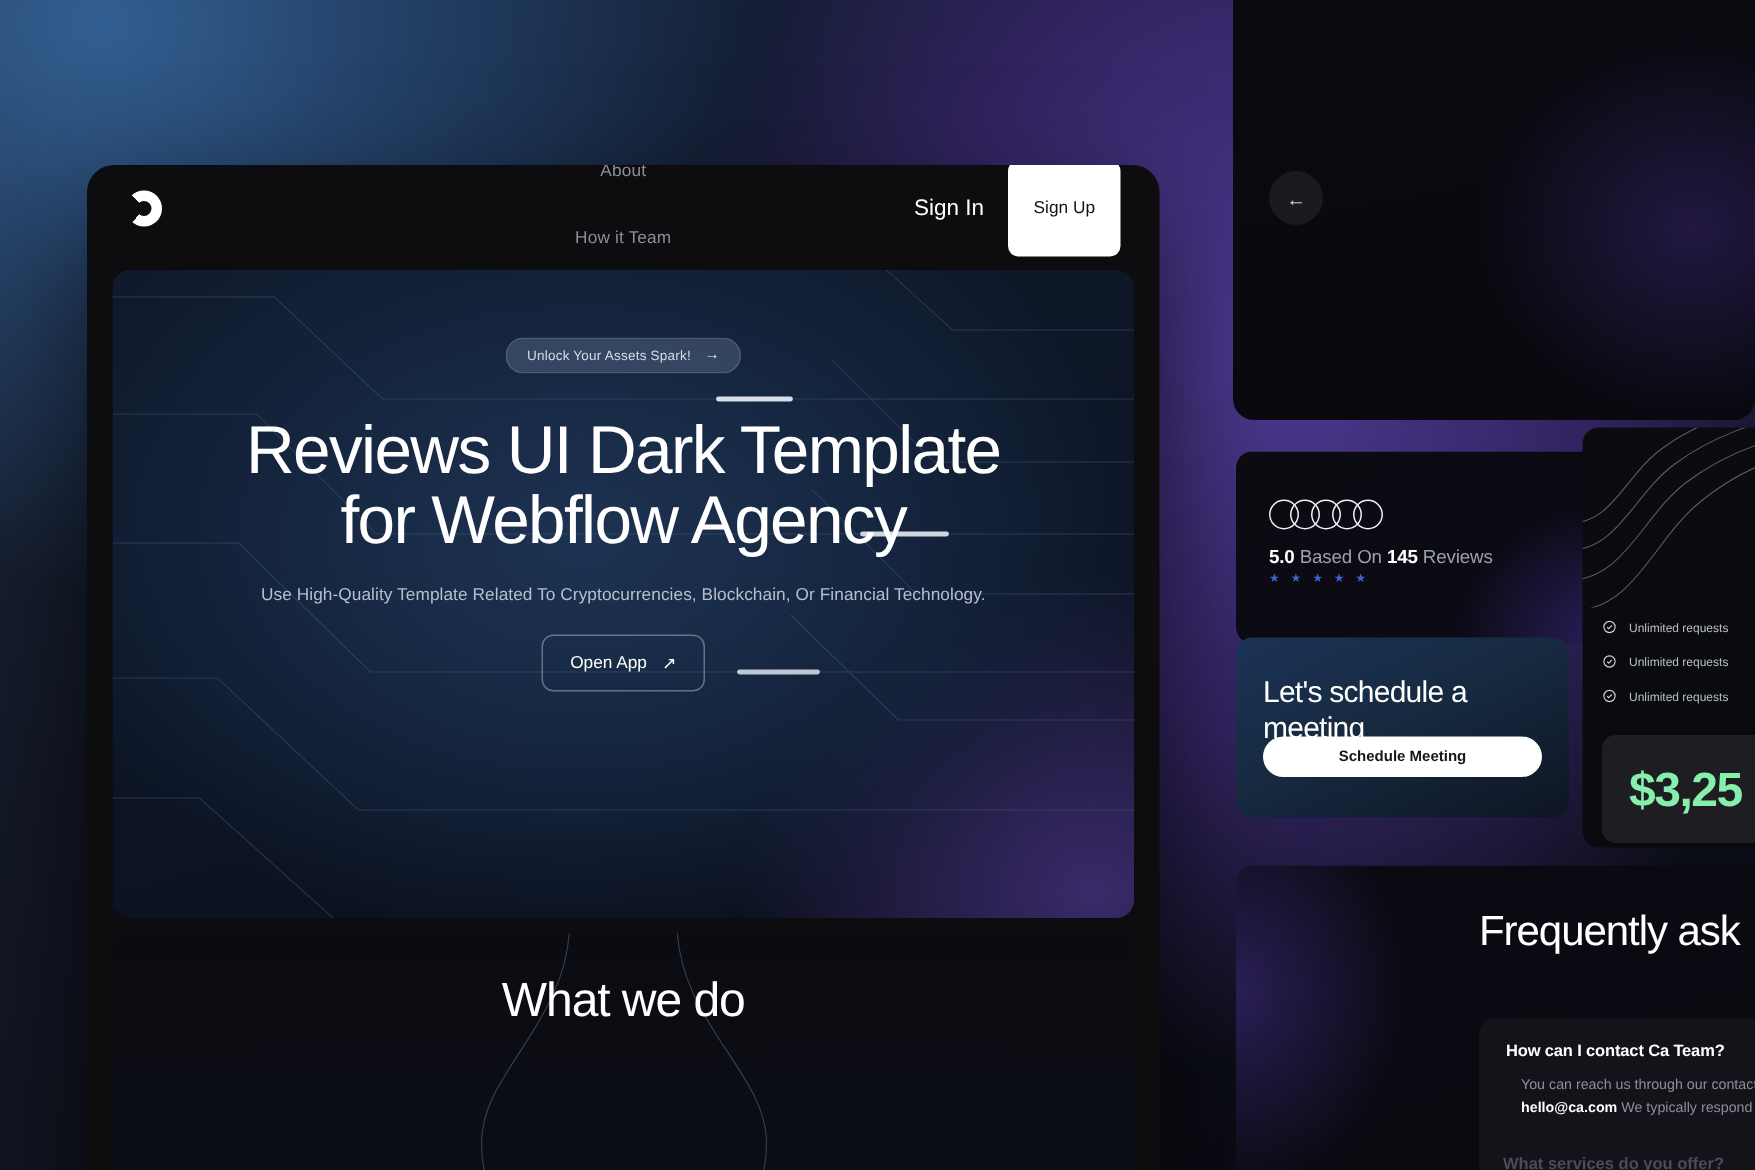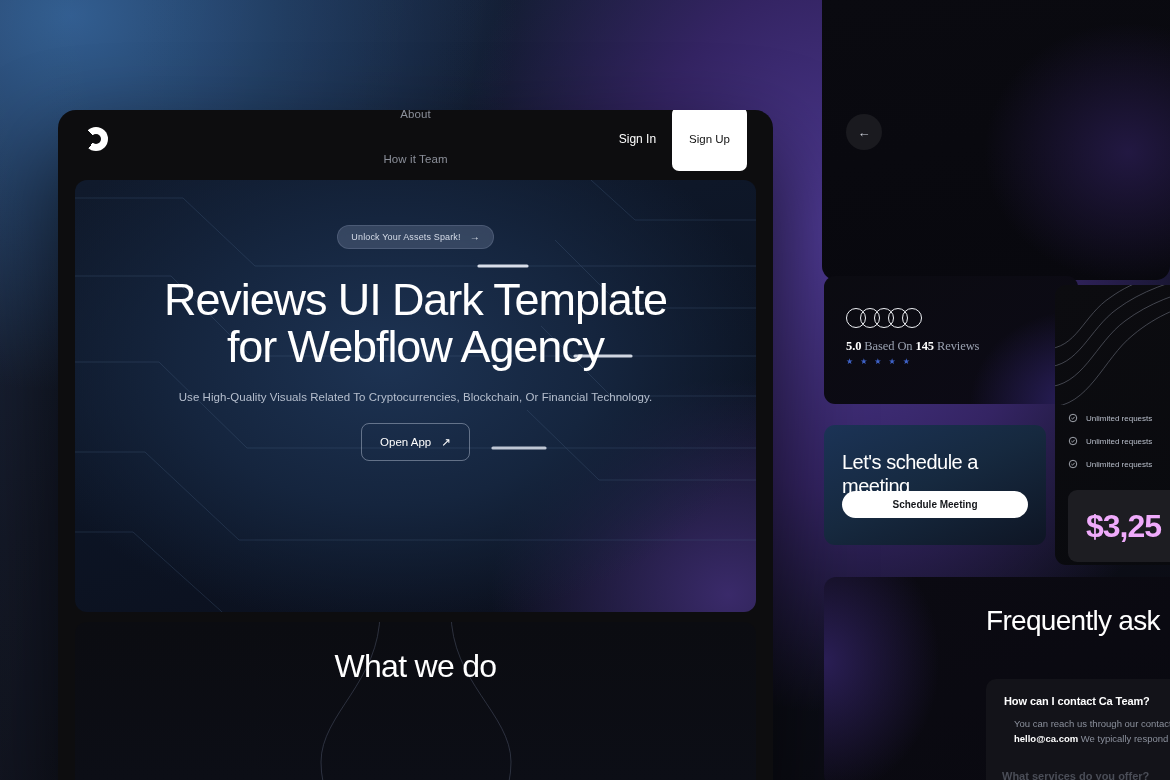--- a/index.html
+++ b/index.html
@@ -38,21 +38,21 @@
 
   .nav-links { position:absolute; left:50%; transform:translateX(-50%);
     display:flex; gap:28px; align-items:center;flex-direction:column; }
   .nav-link { font-size:11.5px; color:#8b8f99; letter-spacing:.1px; cursor:pointer;
     padding-bottom:5px; position:relative; white-space:nowrap; }
   .nav-link.active { color:#fff; }
   .nav-link.active::after { content:""; position:absolute; left:0; right:0; bottom:0;
     height:1.5px; background:#fff; }
 
   .nav-right { margin-left:auto; display:flex; align-items:center; gap:16px; }
-  .signin { font-size:12px; color:#fff; cursor:pointer; white-space:nowrap; }
+  .signin { font-size:15px; color:#fff; cursor:pointer; white-space:nowrap; }
   .signup { font-size:11.5px; color:#111; background:#fff; border:none;
     border-radius:7px; padding:26px 17px; cursor:pointer; font-family:inherit; white-space:nowrap; }
 
   
   .hero { position:absolute; left:17px; top:70px; width:681px; height:432px;
     border-radius:12px; overflow:hidden;
     background:
       radial-gradient(ellipse 500px 340px at 46% 42%, #1d3353 0%, #15253e 42%, rgba(12,18,32,0) 78%),
       radial-gradient(ellipse 330px 300px at 96% 96%, #3a2a6a 0%, rgba(20,14,40,0) 72%),
       linear-gradient(165deg, #101a2c 0%, #0c1424 55%, #0b0f1c 100%);
@@ -97,25 +97,25 @@
   .rp-top { position:absolute; left:0; top:-4px; width:348px; height:284px;
     background:
       radial-gradient(ellipse 200px 180px at 88% 55%, #221842 0%, rgba(12,10,22,0) 72%),
       linear-gradient(170deg, #0a0a10 0%, #08080e 100%);
     border-radius:0 0 14px 14px; }
   .back-btn { position:absolute; left:24px; top:118px; width:36px; height:36px;
     border-radius:50%; background:#1a1a1f; border:none; cursor:pointer;
     display:flex; align-items:center; justify-content:center; }
   .back-arrow { color:#cfd3dc; font-size:13px; line-height:1; }
 
-  .card-reviews { position:absolute; left:2px; top:276px; width:254px; height:128px;
+  .card-reviews { position:absolute; left:2px; top:301px; width:254px; height:128px;
     border-radius:11px; overflow:hidden; padding:32px 0 0 22px;
     background:
       radial-gradient(ellipse 150px 130px at 100% 100%, #2b2060 0%, rgba(12,10,22,0) 72%),
-      linear-gradient(150deg, #0b0b11 0%, #0c0a16 100%); font-family: Liberation Serif, serif; }
+      linear-gradient(150deg, #0b0b11 0%, #0c0a16 100%); }
   .rings { display:flex; }
   .ring { width:20px; height:20px; border:1.4px solid #f0f2f6; border-radius:50%;
     margin-right:-6px; }
   .review-line { margin-top:11px; font-size:12.5px; color:#9aa1b0; letter-spacing:-.1px; }
   .review-line b { color:#fff; font-weight:700; }
   .stars { margin-top:3px; font-size:8px; color:#3f63c9; letter-spacing:2.5px; }
 
   .card-meeting { position:absolute; left:2px; top:425px; width:222px; height:120px;
     border-radius:11px; overflow:hidden; padding:25px 18px 0;
     background:linear-gradient(155deg, #1b3356 0%, #16293f 48%, #0e1524 100%); }
@@ -128,21 +128,21 @@
   .card-pricing { position:absolute; left:233px; top:285px; width:150px; height:280px;
     border-radius:11px; overflow:hidden;
     background:linear-gradient(160deg, #0c0c10 0%, #090a0e 100%); }
   .pricing-svg { position:absolute; left:0; top:0; width:150px; height:120px; }
   .feat-list { position:absolute; left:13px; top:128px; }
   .feat { display:flex; align-items:center; gap:8px; margin-bottom:13px; }
   .feat-txt { font-size:8px; color:#b9bfcb; white-space:nowrap; }
   .price-box { position:absolute; left:13px; top:205px; width:150px; height:72px;
     border-radius:9px; background:#1d1d22; display:flex; align-items:center;
     padding-left:18px; }
-  .price-txt { font-size:32px; font-weight:700; color:#f0abfc; letter-spacing:-1px; }
+  .price-txt { font-size:32px; font-weight:700; color:#86efac; letter-spacing:-1px; }
 
   .card-faq { position:absolute; left:2px; top:577px; width:380px; height:210px;
     border-radius:12px; overflow:hidden; padding:28px 0 0 162px;
     background:
       radial-gradient(ellipse 170px 200px at 0% 40%, #2a1e55 0%, rgba(10,9,20,0) 68%),
       linear-gradient(160deg, #0b0a12 0%, #090910 100%); }
   .faq-title { font-size:28px; font-weight:300; color:#fff; letter-spacing:-.7px;
     white-space:nowrap; }
   .faq-box { position:absolute; left:162px; top:102px; width:280px; height:108px;
     border-radius:10px 0 0 0; background:#131319; padding:16px 18px; }
@@ -199,21 +199,21 @@
       <div class="badge">
         <span class="badge-text">Unlock Your Assets Spark!</span>
         <span class="badge-arrow">→</span>
       </div>
 
       <div class="headline">
         <div>Reviews UI Dark Template</div>
         <div>for Webflow Agency</div>
       </div>
 
-      <div class="subhead">Use High-Quality Visuals Related To Cryptocurrencies, Blockchain, Or Financial Technology.</div>
+      <div class="subhead">Use High-Quality Template Related To Cryptocurrencies, Blockchain, Or Financial Technology.</div>
 
       <div class="cta-row">
         <button class="btn-ghost">
           <span>Open App</span>
           <span>↗</span>
         </button>
       </div>
     </div>
   </div>
 

